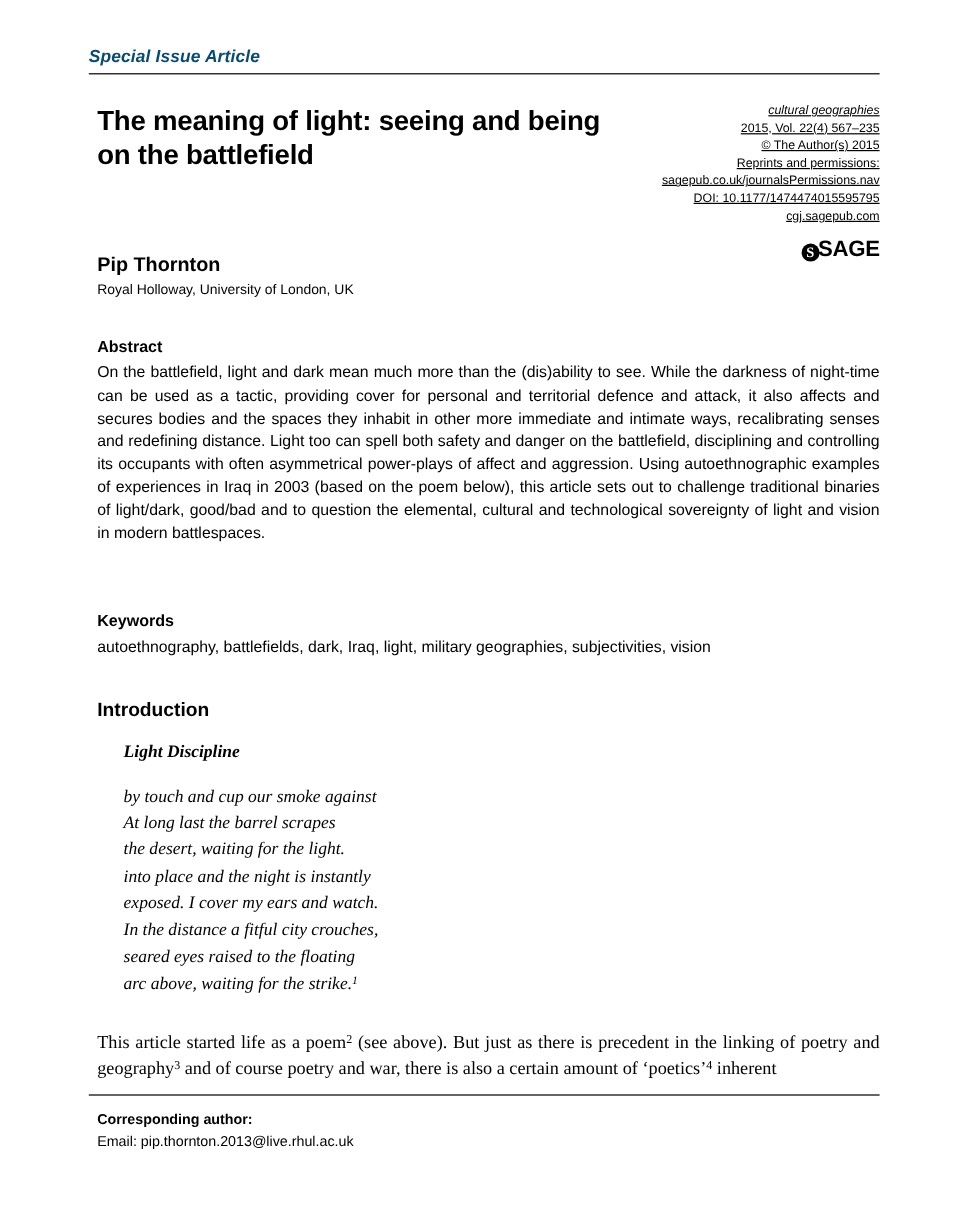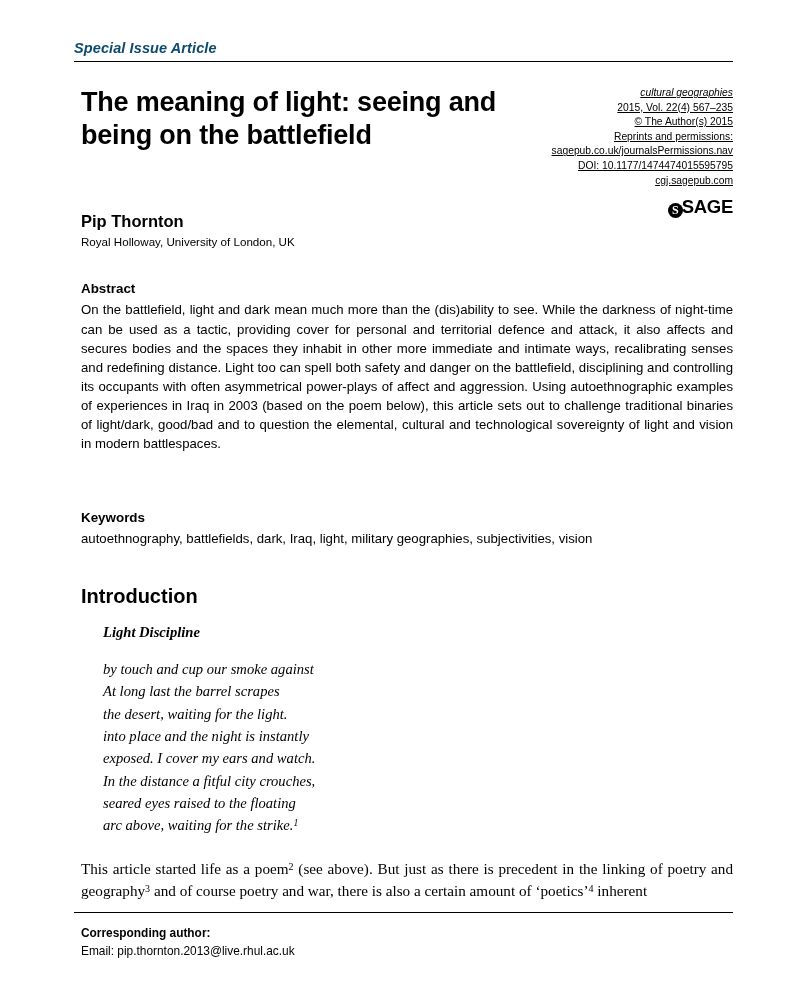--- a/index.html
+++ b/index.html
@@ -53,21 +53,21 @@
     top: 74px;
     width: 659px;
   }
   .title {
     position: absolute;
     left: 7px;
     top: 12px;
     width: 430px;
     font-family: "Liberation Sans", sans-serif;
     font-weight: bold;
-    font-size: 27px;
+    font-size: 23px;
     line-height: 1.24;
     letter-spacing: -0.2px;
     color: #000;
   }
   .journal-meta {
     position: absolute;
     right: 0;
     top: 12px;
     width: 250px;
     text-align: right;
@@ -167,21 +167,21 @@
   
   .intro {
     position: absolute;
     left: 7px;
     top: 583px;
     width: 652px;
   }
   .h1 {
     font-family: "Liberation Sans", sans-serif;
     font-weight: bold;
-    font-size: 20px;
+    font-size: 16px;
     line-height: 1.3;
   }
   .poem {
     margin-top: 14px;
     margin-left: 22px;
     font-family: "Liberation Serif", serif;
   }
   .poem-title {
     font-style: italic;
     font-weight: bold;

